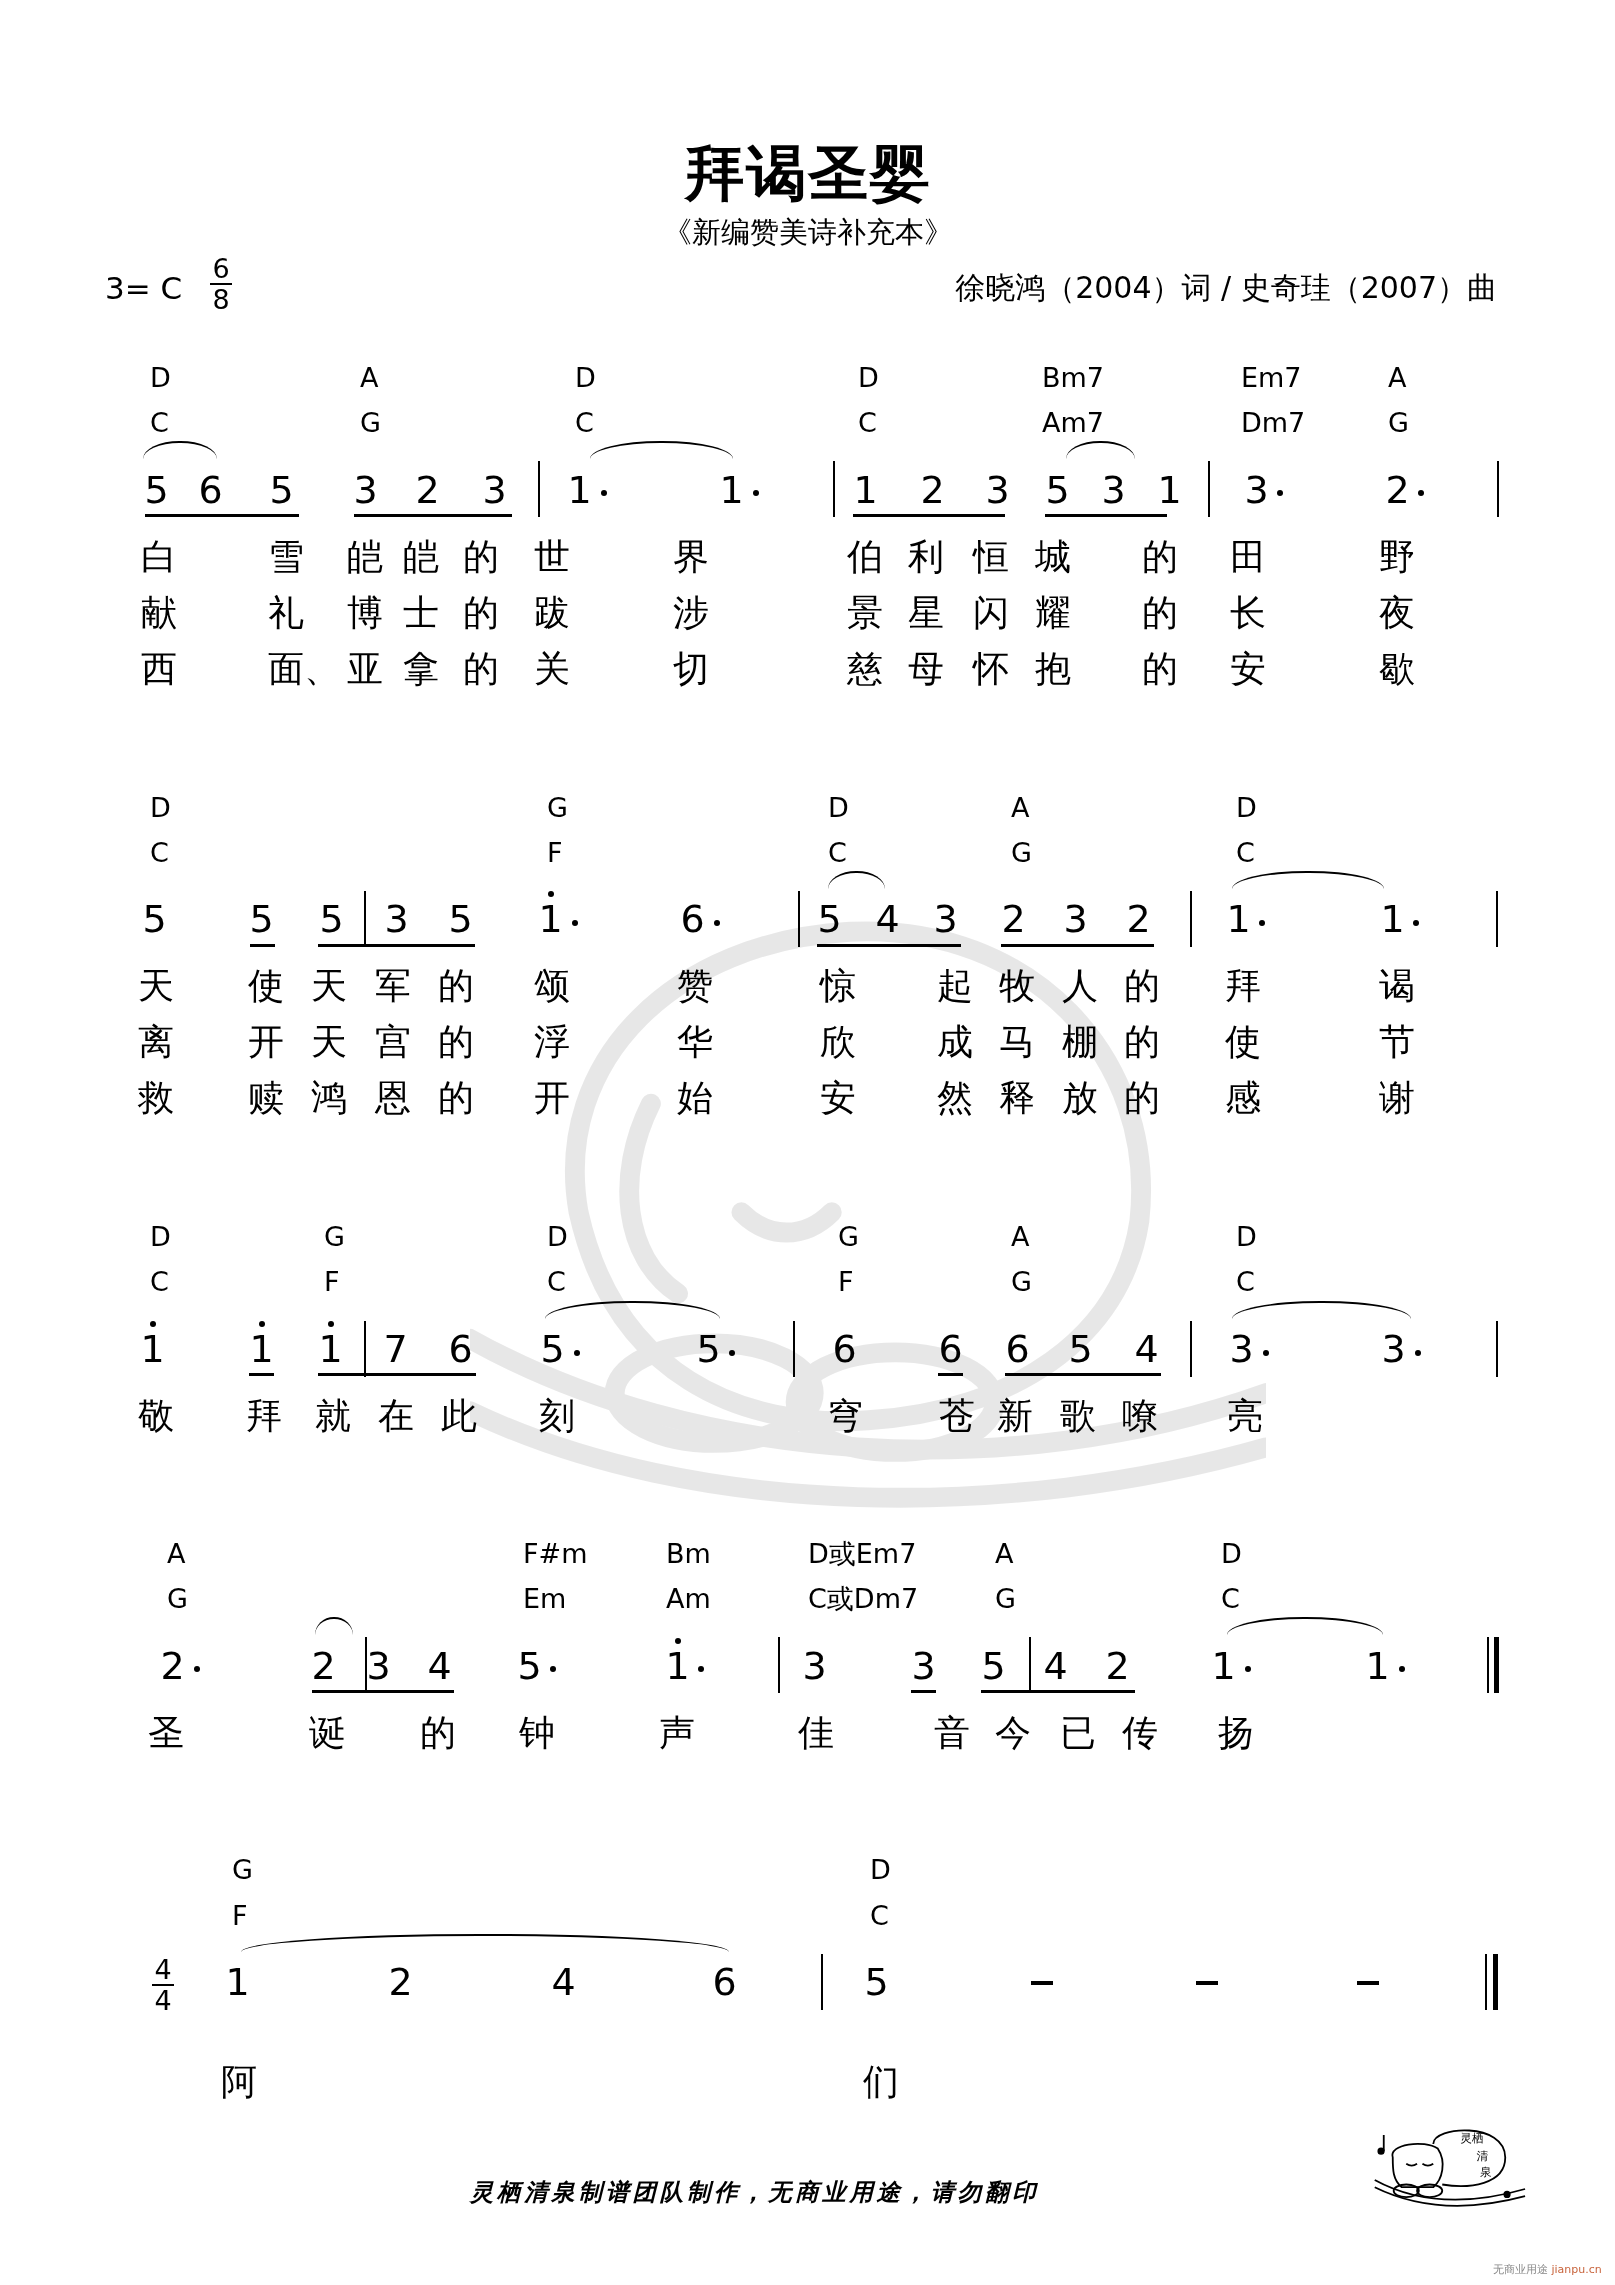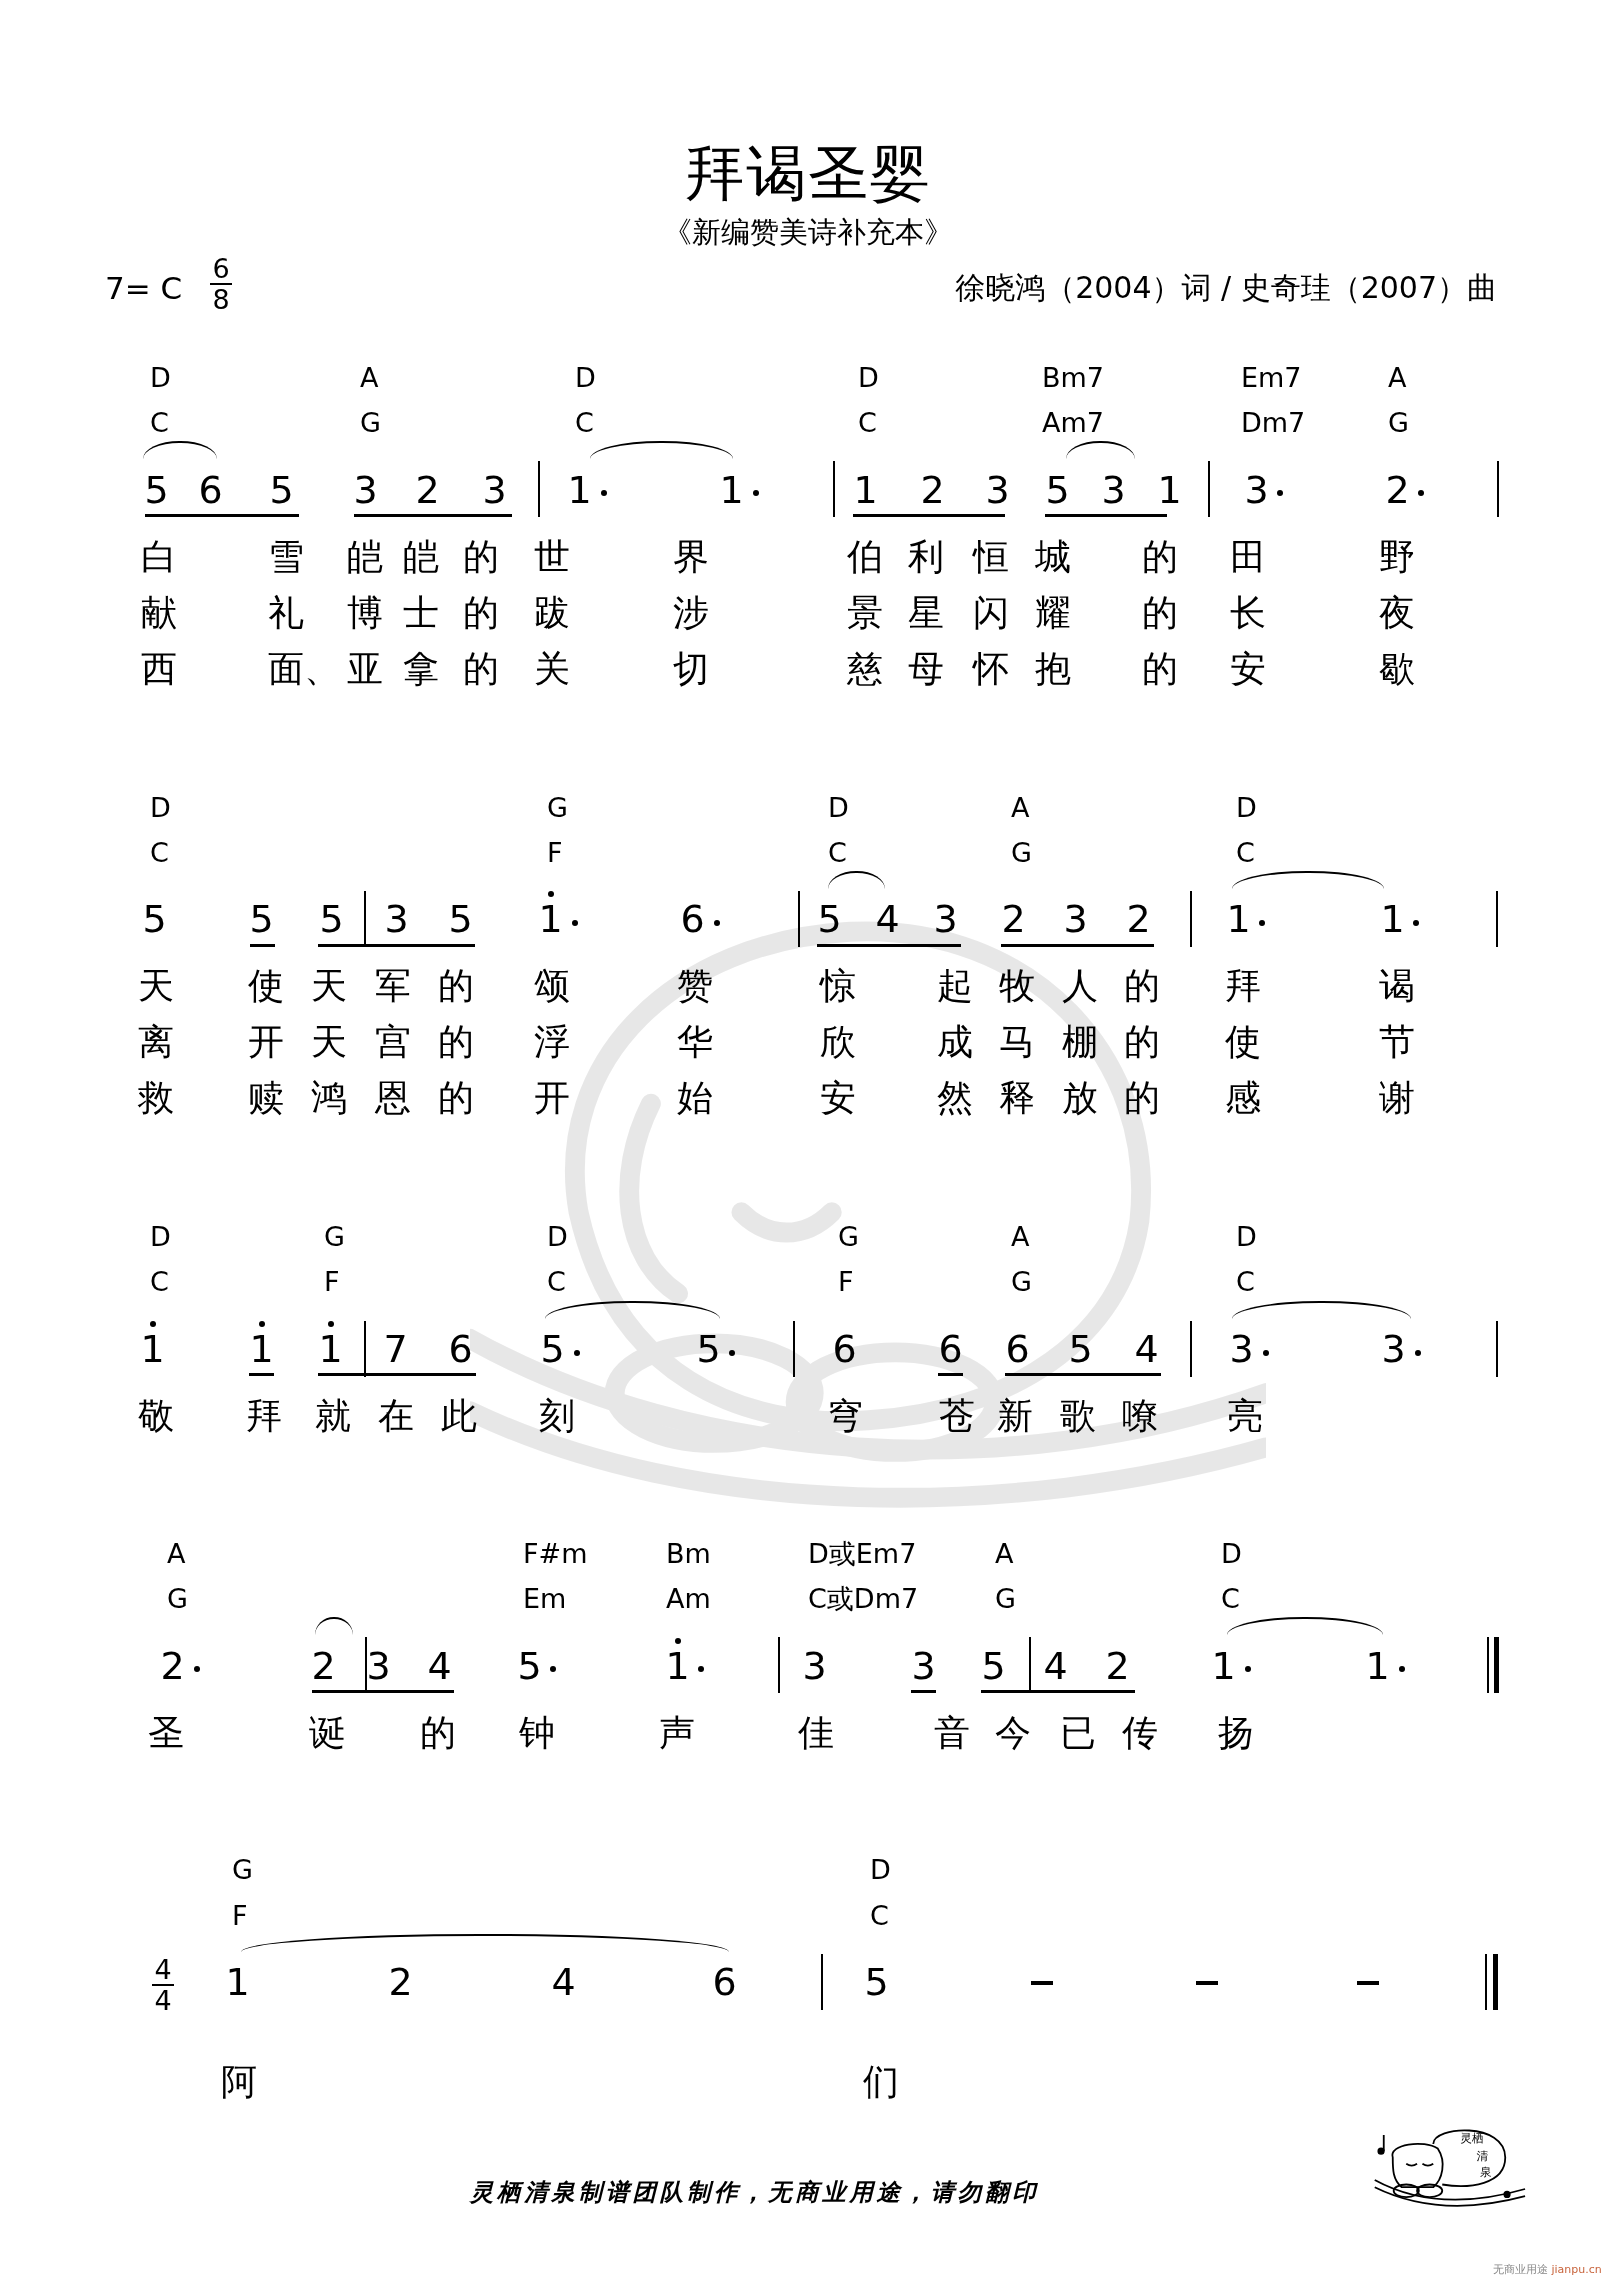--- a/index.html
+++ b/index.html
@@ -1,19 +1,19 @@
 <!DOCTYPE html>
 <html style="font-size:14.5px"><head>
 <meta charset="utf-8">
 <style>
   html, body { margin: 0; padding: 0; background: #ffffff; }
   body { width: 1616px; height: 2285px; position: relative; overflow: hidden;
          font-family: "DejaVu Sans", "Liberation Sans", sans-serif; color: #000; }
   .abs { position: absolute; }
-  #title { left: 0; width: 1616px; top: 134px; text-align: center; font-size: 60px; font-weight: normal; letter-spacing: 1.8px; }
+  #title { left: 0; width: 1616px; top: 134px; text-align: center; font-size: 60px; font-weight: bold; letter-spacing: 1.8px; }
   #subtitle { left: 0; width: 1616px; top: 213px; text-align: center; font-size: 29px; }
   #key { left: 105px; top: 270px; font-size: 31px; }
   .timesig { position: absolute; display: flex; flex-direction: column; align-items: center; font-size: 27px; line-height: 27px; }
   .timesig .bar { width: 22px; height: 1.8px; background: #000; margin: 0.9px 0; }
   #credits { right: 119px; top: 268px; font-size: 30px; }
   .chord { position: absolute; font-size: 27px; line-height: 31px; white-space: nowrap; }
   .note { position: absolute; font-size: 38px; line-height: 43px; width: 27px; text-align: center; }
   .note .hi { position: absolute; left: 11px; top: -7.2px; width: 6.3px; height: 6.3px; border-radius: 50%; background: #000; }
   .dot { position: absolute; width: 6.3px; height: 6.3px; border-radius: 50%; background: #000; }
   .beam { position: absolute; height: 2.7px; background: #000; }
@@ -39,21 +39,21 @@
     <path d="M300 420 C 330 450, 370 450, 400 420"></path>
     <ellipse cx="270" cy="620" rx="110" ry="55"></ellipse>
     <ellipse cx="470" cy="630" rx="110" ry="55"></ellipse>
     <path d="M0 560 C 250 700, 600 720, 880 620"></path>
     <path d="M0 640 C 250 760, 600 760, 880 680"></path>
   </g>
 </svg>
 
 <div id="title" class="abs">拜谒圣婴</div>
 <div id="subtitle" class="abs">《新编赞美诗补充本》</div>
-<div id="key" class="abs">7=  C</div>
+<div id="key" class="abs">3=  C</div>
 <div class="timesig" style="left:210px; top:255px;">
   <span>6</span>
   <span class="bar"></span>
   <span>8</span>
 </div>
 <div id="credits" class="abs">徐晓鸿（2004）词 / 史奇珪（2007）曲</div>
 
 <div id="score">
     <div class="chord" style="left: 150px; top: 362px;">D</div>
     <div class="chord" style="left: 360px; top: 362px;">A</div>

